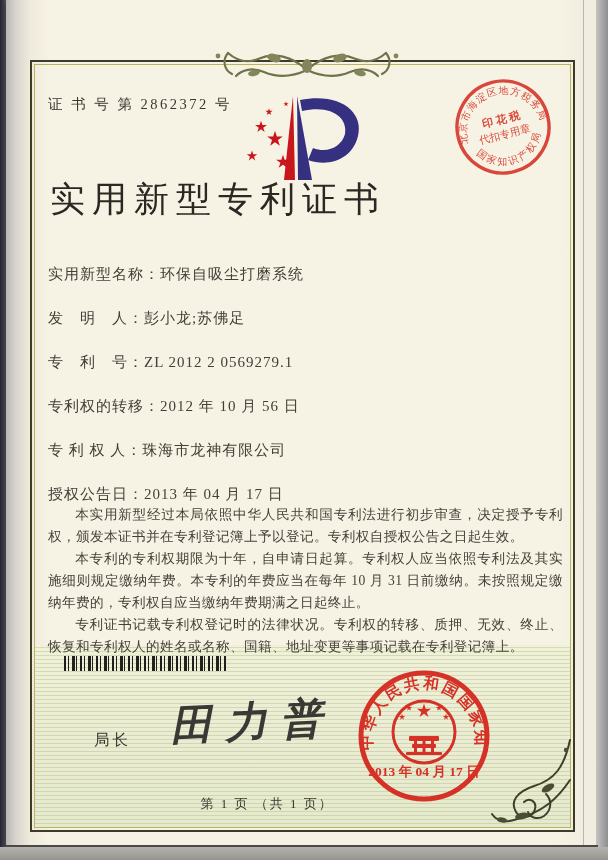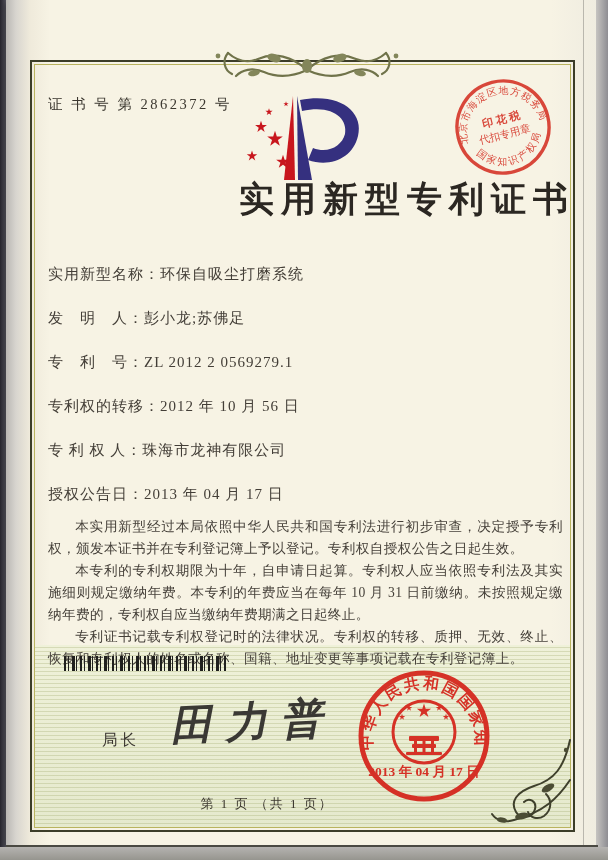--- a/index.html
+++ b/index.html
@@ -23,40 +23,40 @@
   .frame{left:30px;top:60px;width:545px;height:772px;border:2px solid #3c3d28;box-sizing:border-box;}
   .frame-inner{position:absolute;inset:2px;border:1px solid #b9b35e;}
 
   
   .guilloche{left:34px;top:645px;width:537px;height:183px;
      background:
        repeating-linear-gradient(0deg,rgba(148,158,92,.28) 0 1px,rgba(0,0,0,0) 1px 4px),
        linear-gradient(#eff1d9,#e5e9cd);}
 
   .cert-no{left:48px;top:95px;font-size:14.5px;letter-spacing:2.5px;color:#3b372f;}
-  .title{left:30px;top:176px;width:545px;text-align:right;font-size:35px;font-weight:bold;
-         letter-spacing:7px;color:#2b2722;}
+  .title{left:30px;top:176px;width:545px;text-align:left;font-size:35px;font-weight:normal;
+         letter-spacing:7px;color:#2b2722;padding-left:20px;}
 
   .fields{left:48px;top:252px;width:505px;}
   .field-row{height:44px;display:flex;align-items:center;font-size:15px;color:#433e37;letter-spacing:1px;}
   .field-label{white-space:pre;}
   .field-value{white-space:pre;}
 
-  .paras{left:48px;top:516px;width:515px;font-size:13.6px;line-height:22px;color:#443f38;
+  .paras{left:48px;top:504px;width:515px;font-size:13.6px;line-height:22px;color:#443f38;
          text-align:justify;letter-spacing:.4px;}
   .paras p{margin:0;text-indent:2em;}
 
   .barcode{left:64px;top:656px;width:163px;height:15px;
      background:repeating-linear-gradient(90deg,
         #20201e 0 2px,transparent 2px 4px,
         #20201e 4px 5px,transparent 5px 8px,
         #20201e 8px 11px,transparent 11px 12px,
         #20201e 12px 13px,transparent 13px 16px);}
 
-  .sig-label{left:102px;top:730px;font-size:15.5px;color:#3a3530;letter-spacing:3px;}
+  .sig-label{left:94px;top:730px;font-size:15.5px;color:#3a3530;letter-spacing:3px;}
   .sig-name{left:170px;top:694px;font-size:42px;font-weight:bold;font-style:italic;
             letter-spacing:13px;color:#232120;transform:rotate(-3deg);opacity:.88;}
 
   .footer{left:28px;top:795px;width:478px;text-align:center;font-size:13px;color:#3c382f;letter-spacing:2px;}
 
   .stamp-top{left:452px;top:76px;width:102px;height:102px;transform:rotate(-14deg);opacity:.92;}
   .seal-bottom{left:348px;top:660px;width:155px;height:155px;opacity:.95;}
   .flourish{left:190px;top:46px;width:235px;height:42px;}
   .corner-orn{left:486px;top:736px;width:88px;height:92px;}
   .logo{left:228px;top:90px;width:155px;height:95px;}

